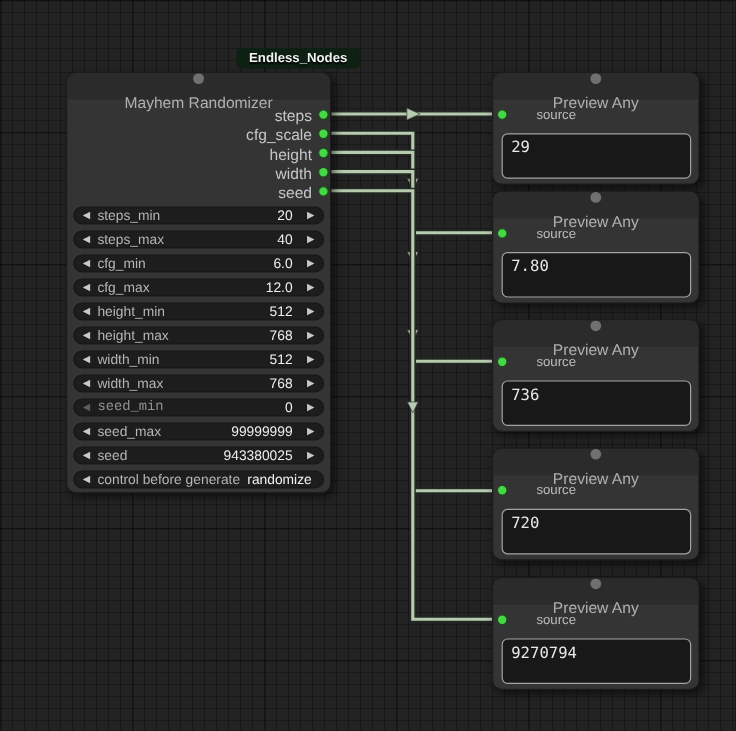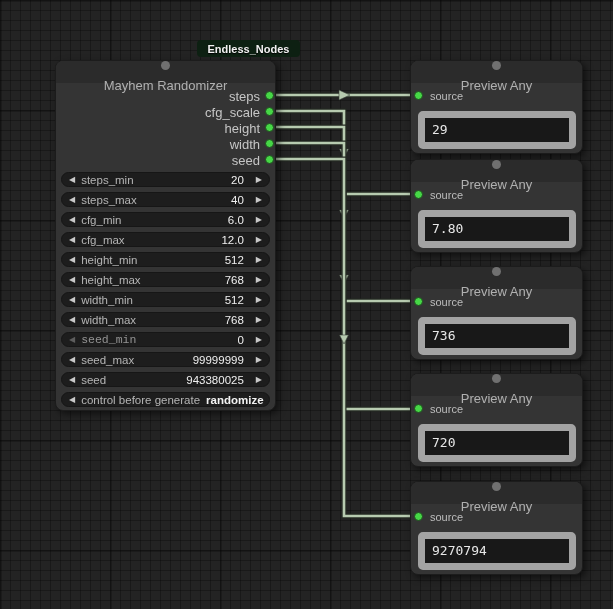--- a/index.html
+++ b/index.html
@@ -57,41 +57,41 @@
     height:15px;margin-bottom:5px;background:var(--widget-bg);
     border:1px solid #161616;border-radius:8px;
     display:flex;align-items:center;padding:0 7px;gap:6px;
     font-size:11.5px;color:var(--text-secondary);
   }
   .w-arrow{font-size:8px;color:#c9c9c9;line-height:1;flex:0 0 auto;}
   .w-label{flex:1 1 auto;white-space:nowrap;overflow:hidden;}
   .w-value{color:#efefef;white-space:nowrap;margin-right:6px;}
   .widget.dim-left .w-arrow.left{color:#5d5d5d;}
   .widget.dim-left .w-label{color:#939393;font-family:Liberation Mono, monospace;}
-  .widget.combo .w-value{font-weight:bold;color:#f2f2f2;margin-right:2px;}
+  .widget.combo .w-value{font-weight:normal;color:#f2f2f2;margin-right:2px;}
   .widget.combo .w-label{flex:0 0 auto;}
   .widget.combo .spacer{flex:1 1 auto;}
 
   
   .badge{
     position:absolute;left:197px;top:40px;width:103px;height:17px;z-index:3;
     background:var(--badge-bg);border-radius:4px;
     color:#f2f2f2;font-size:11px;font-weight:bold;
     display:flex;align-items:center;justify-content:center;
     text-shadow:0 1px 1px #000;
   }
 
   
   .preview{width:173px;height:94px;}
-  .in-row{position:relative;height:16px;margin-top:5px;display:flex;align-items:center;padding-left:19px;}
+  .in-row{position:relative;height:16px;margin-top:5px;display:flex;align-items:center;padding-left:36px;}
   .in-row .slot{left:3px;top:3px;}
   .in-label{font-size:11px;color:#bdbdbd;}
   .textbox{
     position:absolute;left:7px;right:6px;top:50px;height:38px;
-    background:var(--textbox-bg);border:7px solid #a3a3a3;border-radius:5px;
+    background:var(--textbox-bg);border:1px solid #a3a3a3;border-radius:5px;
     font-family:"DejaVu Sans Mono",monospace;font-size:13px;color:var(--text-primary);
     padding:4px 7px;overflow:hidden;
   }
 </style>
 </head>
 <body>
 
 <div class="canvas">
 
   <svg class="wires" width="613" height="609">

